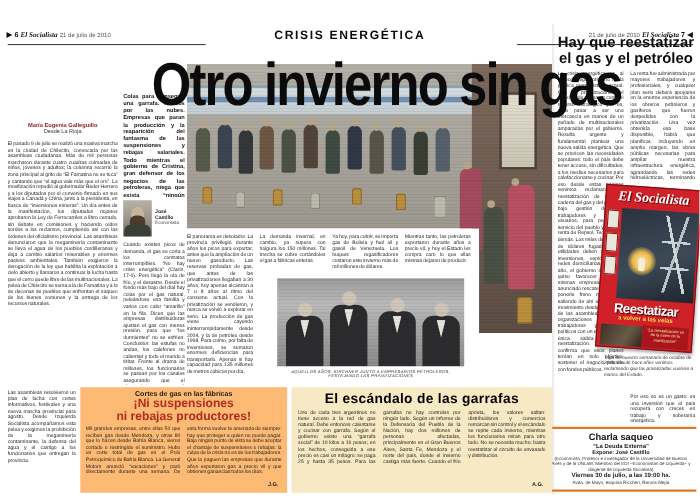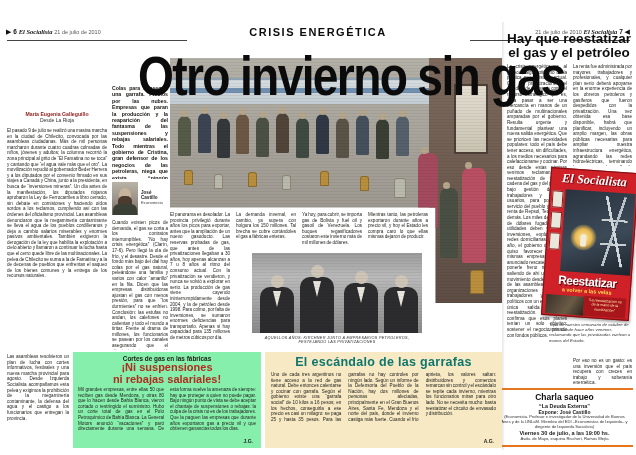--- a/index.html
+++ b/index.html
@@ -121,28 +121,28 @@
   .charla { position:absolute; left:496px; top:388px; width:137px; height:59px; text-align:center;
             border-top:2.5px solid #e5751f; border-bottom:2.5px solid #e5751f; padding-top:2px; }
   .charla .ttl { font-size:8.5px; font-weight:bold; color:#111; }
   .charla .topic { font-size:5.4px; font-weight:bold; margin-top:1px; }
   .charla .spk { font-size:5px; font-weight:bold; }
   .charla .bio { font-size:4.1px; line-height:4.8px; color:#333; padding:0 4px; }
   .charla .dt { font-size:5.6px; font-weight:bold; margin-top:1px; }
   .charla .venue { font-size:4.2px; color:#333; }
 
   
-  .strike-box { position:absolute; left:73px; top:352px; width:188px; height:96px; background:#86efac; padding:3px 5px; }
+  .strike-box { position:absolute; left:73px; top:352px; width:188px; height:96px; background:#fdba74; padding:3px 5px; }
   .strike-kicker { text-align:center; font-size:6.4px; font-weight:bold; color:#201c14; }
   .strike-title { text-align:center; font-size:11px; line-height:11.5px; font-weight:bold; color:#b02c1f; }
   .strike-cols { margin-top:2px; height:58px; column-count:2; column-gap:6px; }
   .signoff { position:absolute; right:8px; bottom:4px; font-size:5px; font-weight:bold; color:#222; }
 
   .scandal-box { position:absolute; left:265px; top:352px; width:237px; height:96px; background:#f6e9c4; padding:3px 6px; }
-  .scandal-title { text-align:center; font-size:12.5px; font-weight:bold; color:#0f766e; letter-spacing:.3px; }
+  .scandal-title { text-align:center; font-size:12.5px; font-weight:bold; color:#000000; letter-spacing:.3px; }
   .scandal-cols { margin-top:3px; height:66px; column-count:3; column-gap:7px; }
 </style>
 </head>
 <body>
 
 <div id="spread">
 
   <div class="pg-header" style="left:6px;">
     <span class="corner">▶</span>
     <b>6</b>
@@ -255,21 +255,21 @@
     <div class="topic">“La Deuda Externa”</div>
     <div class="spk">Expone: José Castillo</div>
     <div class="bio">(Economista. Profesor e investigador de la Universidad de Buenos Aires y de la UNLaM. Miembro del EDI –Economistas de Izquierda– y dirigente de Izquierda Socialista)</div>
     <div class="dt">Viernes 30 de julio, a las 19:00 hs.</div>
     <div class="venue">Avda. de Mayo, esquina Riccheri, Ramos Mejía</div>
   </div>
 
   <div class="strike-box">
     <div class="strike-kicker">Cortes de gas en las fábricas</div>
     <div class="strike-title">¡Ni suspensiones</div>
-    <div class="strike-title">ni rebajas salariales!</div>
+    <div class="strike-title">ni rebajas productores!</div>
     <div class="strike-cols t4">Mil grandes empresas, entre ellas 50 que reciben gas desde Mendoza, y otras 80 que lo hacen desde Bahía Blanca, vieron cortado o restringido el suministro. Hubo un corte total de gas en el Polo Petroquímico de Bahía Blanca. La General Motors anunció “vacaciones” y paró directamente durante una semana. De esta forma vuelve la amenaza de siempre: hay que proteger a quien no puede pagar. Bajo ningún punto de vista se debe aceptar el chantaje de suspensiones o rebajas: la culpa de la crisis no es de los trabajadores. Que la paguen las empresas que durante años exportaron gas a precio vil y que obtienen ganancias todos los días.</div>
     <span class="signoff">J.G.</span>
   </div>
 
   <div class="scandal-box">
     <div class="scandal-title">El escándalo de las garrafas</div>
     <div class="scandal-cols t4">Uno de cada tres argentinos no tiene acceso a la red de gas natural. Debe entonces calentarse y cocinar con garrafa. Según el gobierno existe una “garrafa social” de 10 kilos a 16 pesos; en los hechos, conseguirla a ese precio es casi un milagro: se paga 25 y hasta 35 pesos. Para las garrafas no hay controles por ningún lado. Según un informe de la Defensoría del Pueblo de la Nación, hay dos millones de personas afectadas, principalmente en el Gran Buenos Aires, Santa Fe, Mendoza y el norte del país, donde el invierno castiga más fuerte. Cuando el frío aprieta, los valores saltan: distribuidores y comercios remarcan sin control y el escándalo se repite cada invierno, mientras los funcionarios miran para otro lado. No se necesita mucho: basta reestatizar el circuito de envasado y distribución.</div>
     <span class="signoff">A.G.</span>
   </div>
 

